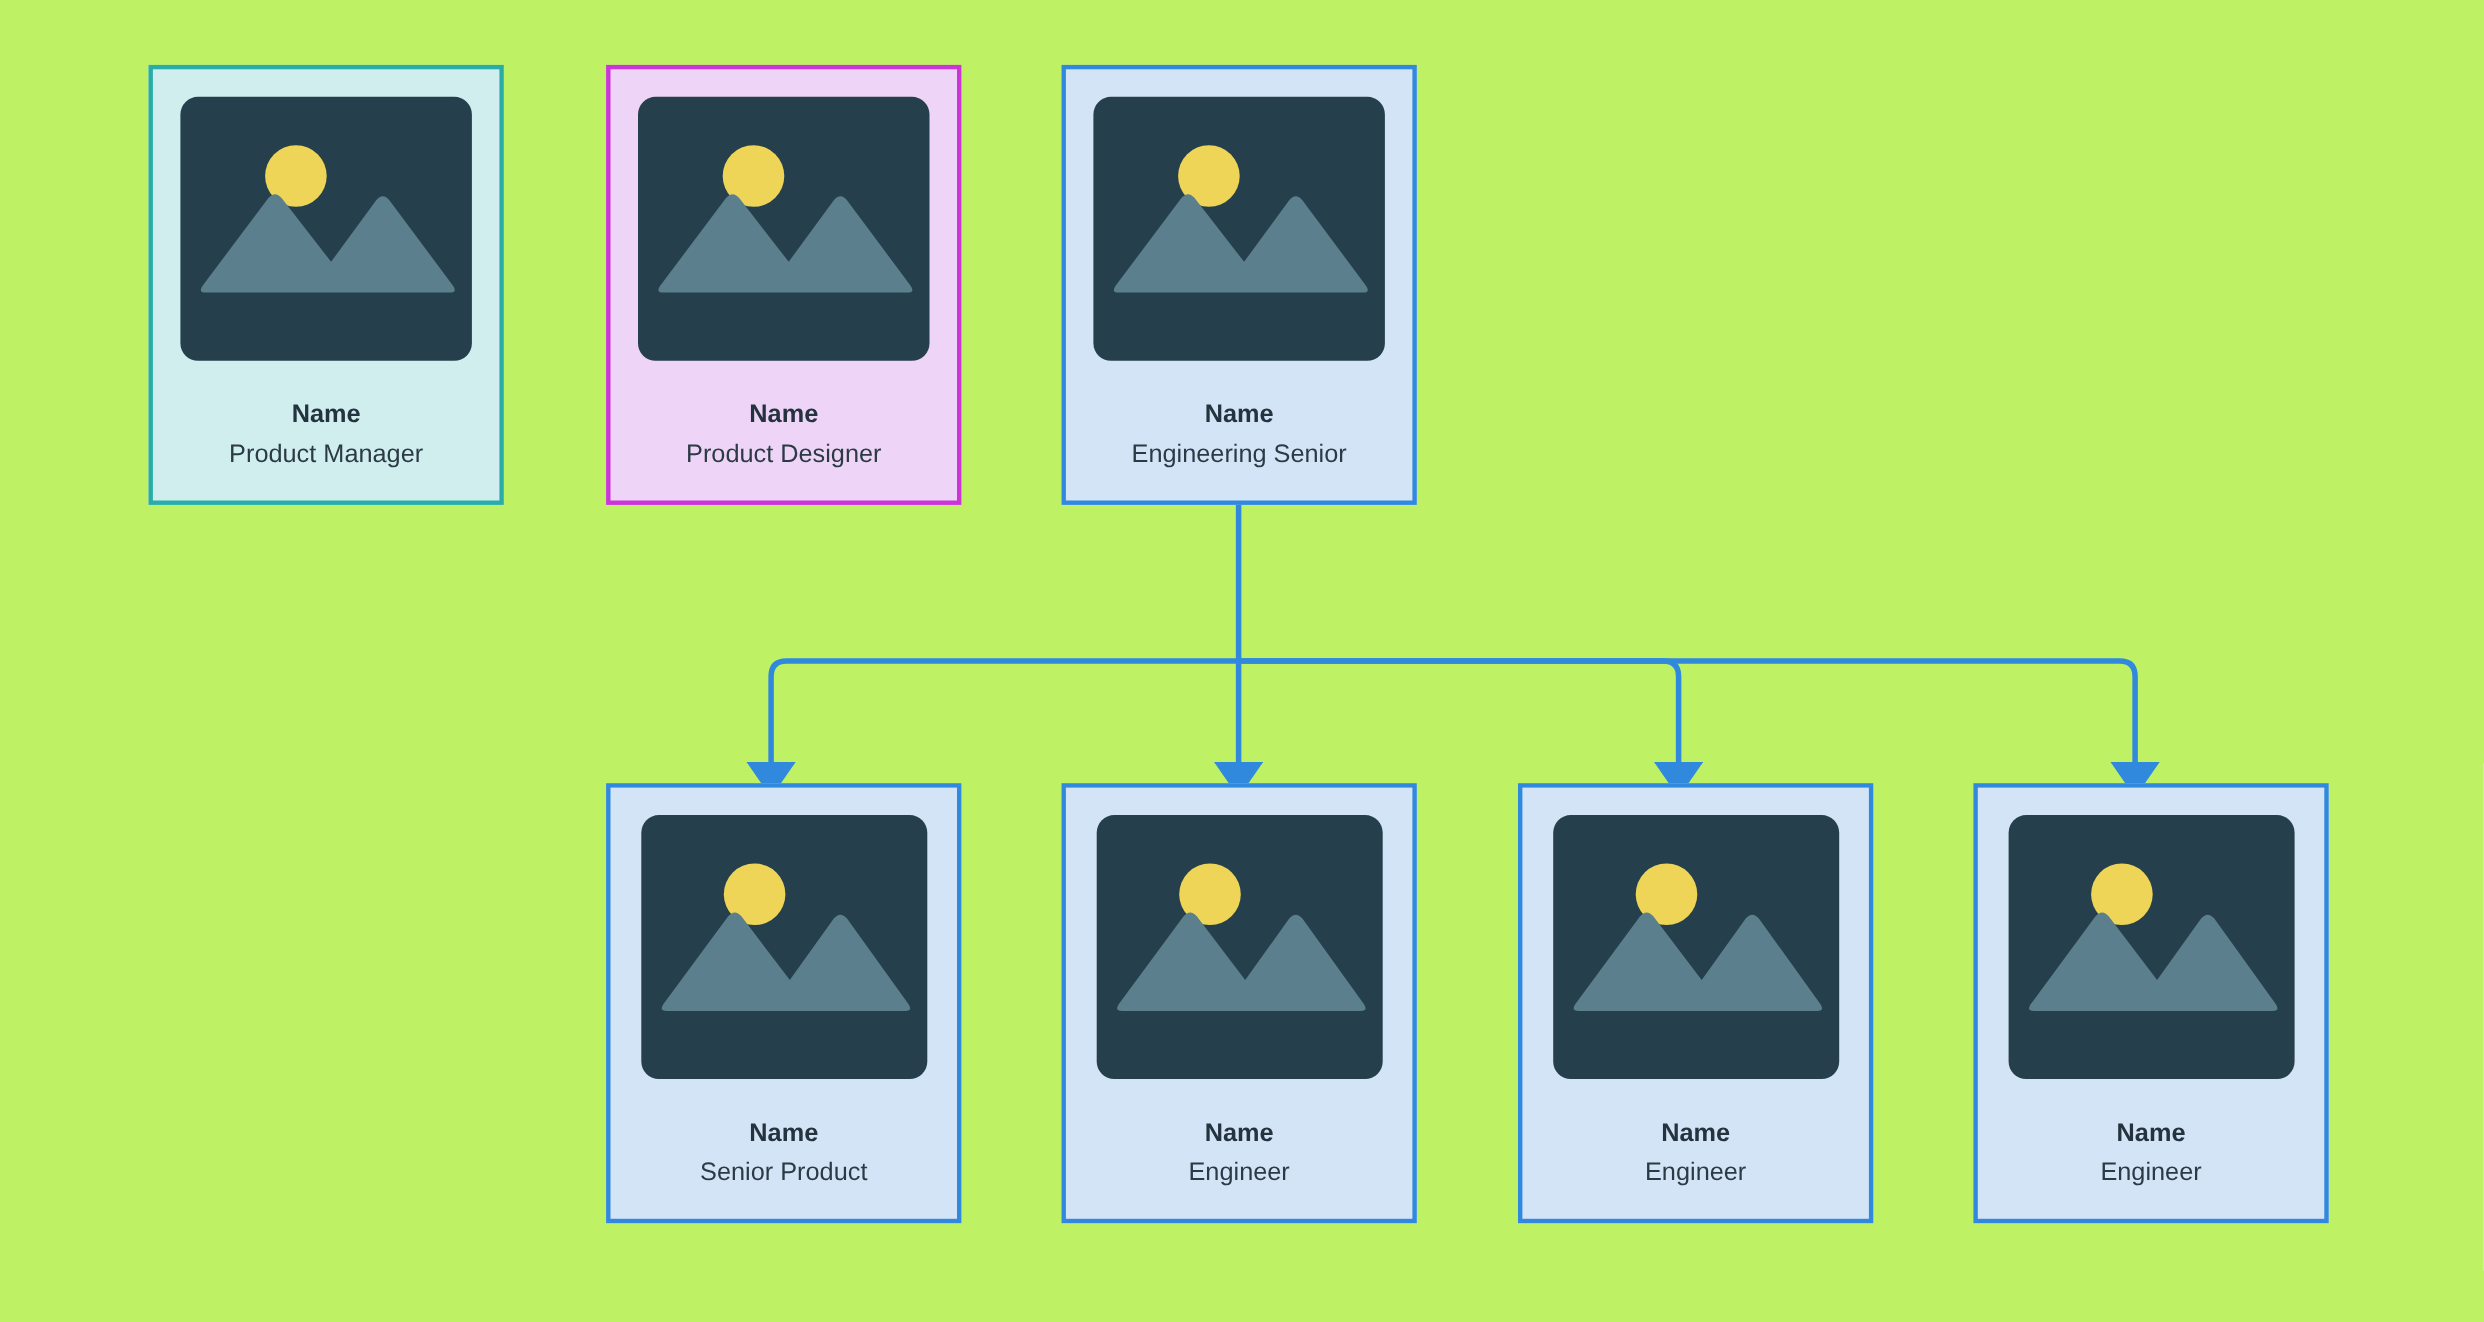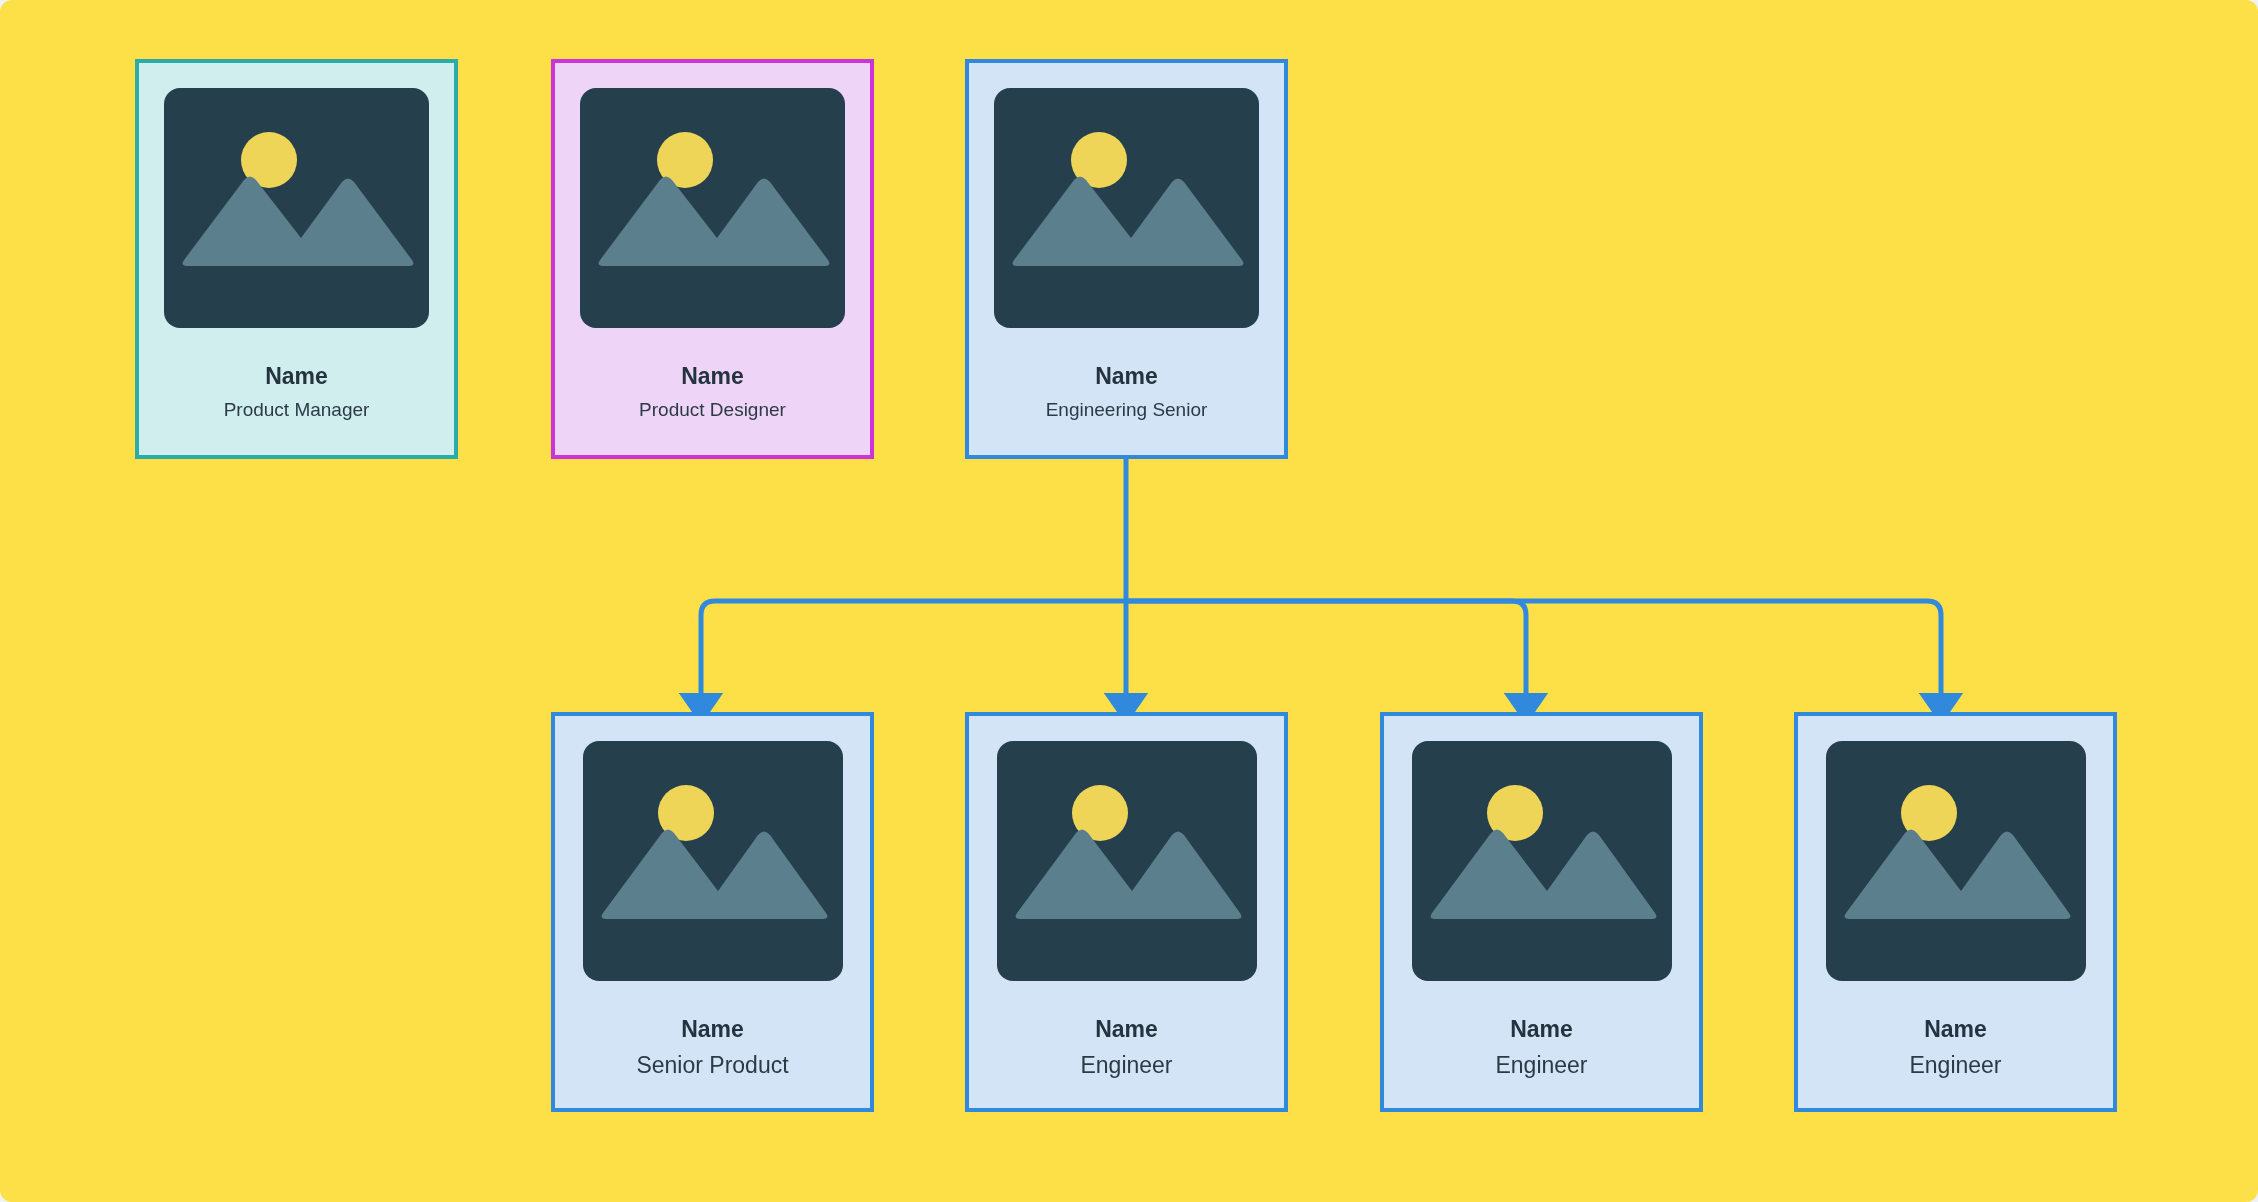--- a/index.html
+++ b/index.html
@@ -10,22 +10,21 @@
     height: 1202px;
     background: #eff3f6;
     font-family: "Liberation Sans", sans-serif;
     overflow: hidden;
   }
 
   #canvas {
     position: relative;
     width: 2258px;
     height: 1202px;
-    background: #fde047;
-    border-radius: 12px;
+    background: #bef264;
   }
 
   
   #connectors {
     position: absolute;
     left: 0;
     top: 0;
     width: 2258px;
     height: 1202px;
     pointer-events: none;
@@ -67,21 +66,21 @@
   }
 
   
   .row-top {
     width: 323px;
     height: 400px;
     padding-top: 25px;
   }
   .row-top .photo { width: 265px; height: 240px; }
   .row-top .card-name { font-size: 23px; margin-top: 36px; }
-  .row-top .card-role { font-size: 19px; margin-top: 11px; }
+  .row-top .card-role { font-size: 23px; margin-top: 11px; }
 
   
   .row-bottom {
     height: 400px;
     padding-top: 25px;
   }
   .row-bottom .photo { width: 260px; height: 240px; }
   .row-bottom .card-name { font-size: 23px; margin-top: 36px; }
   .row-bottom .card-role { font-size: 23px; margin-top: 11px; }
 

